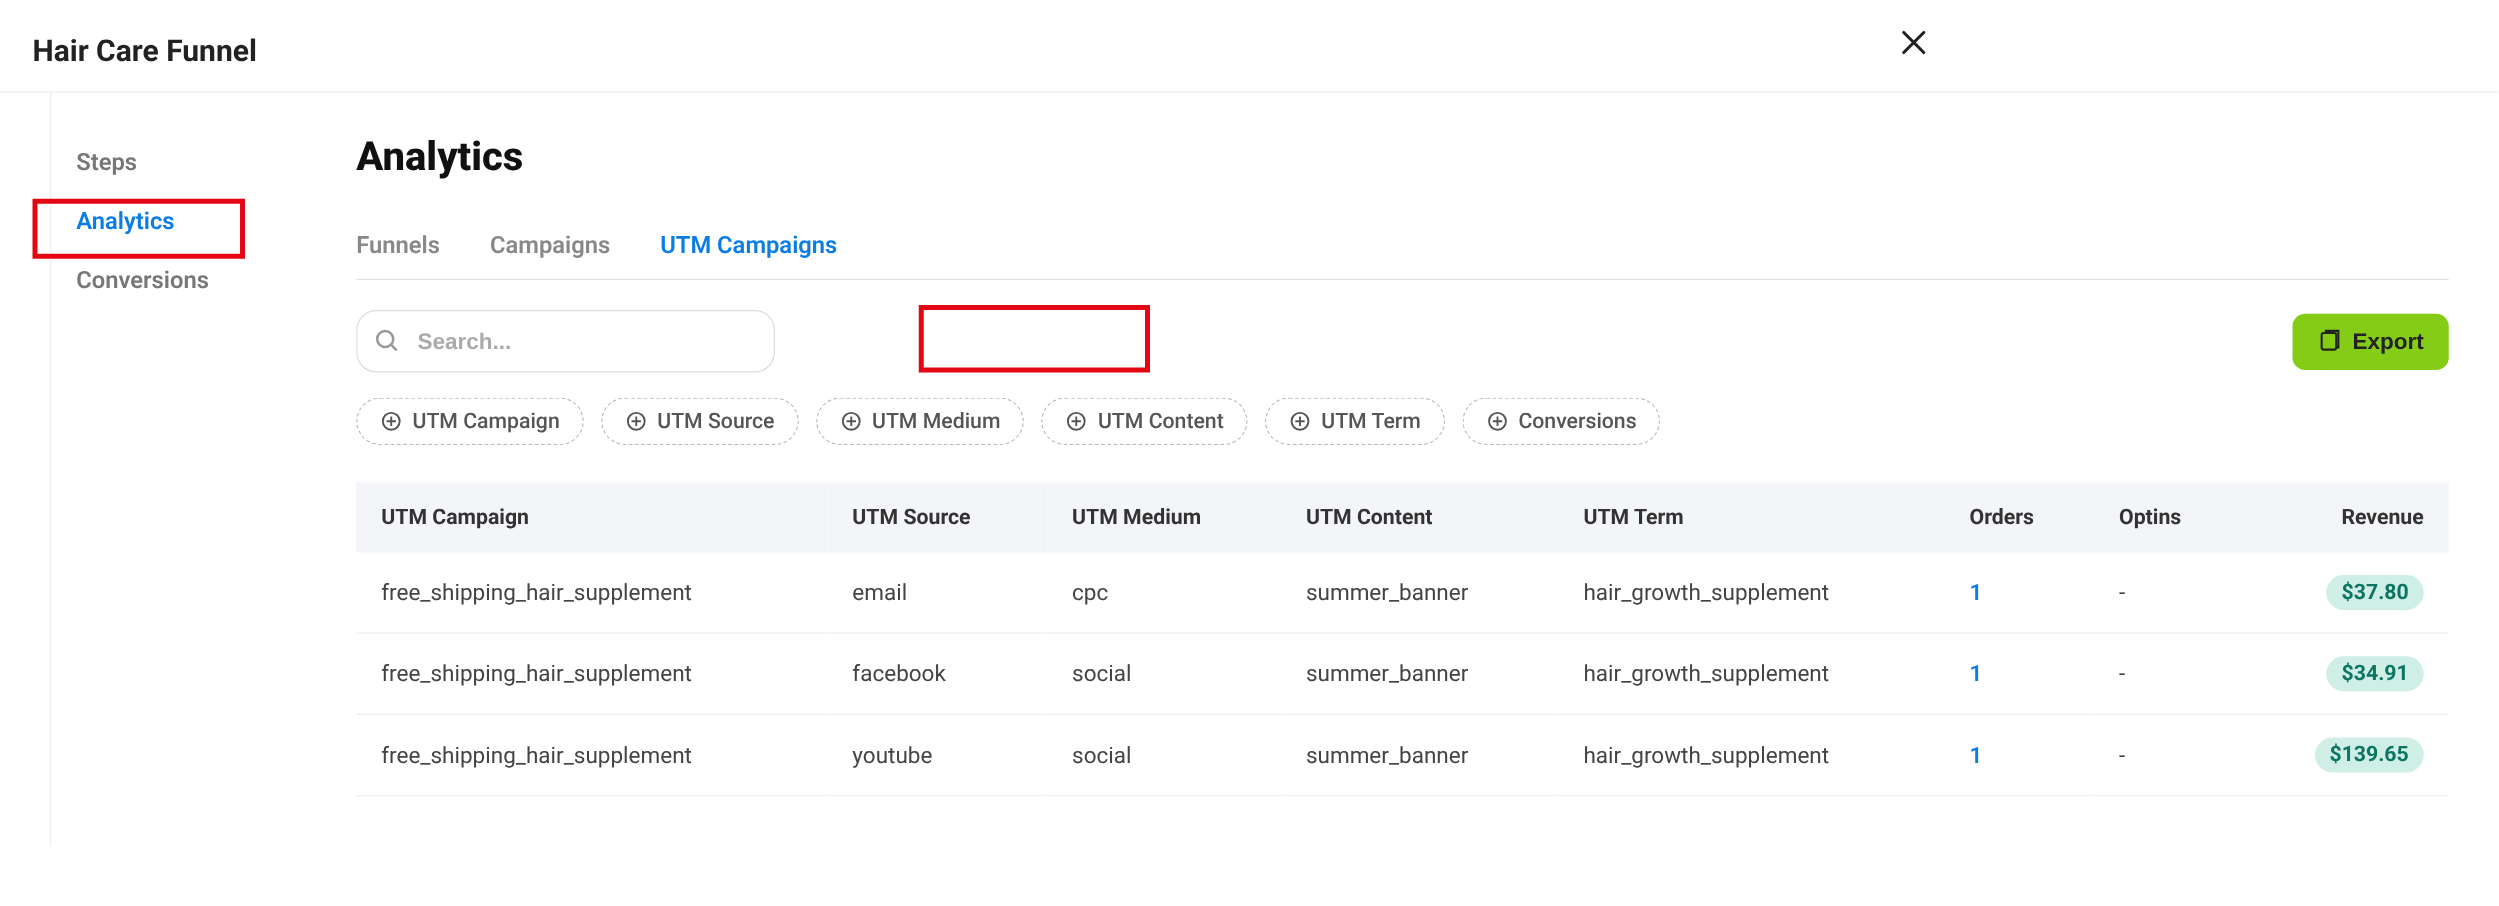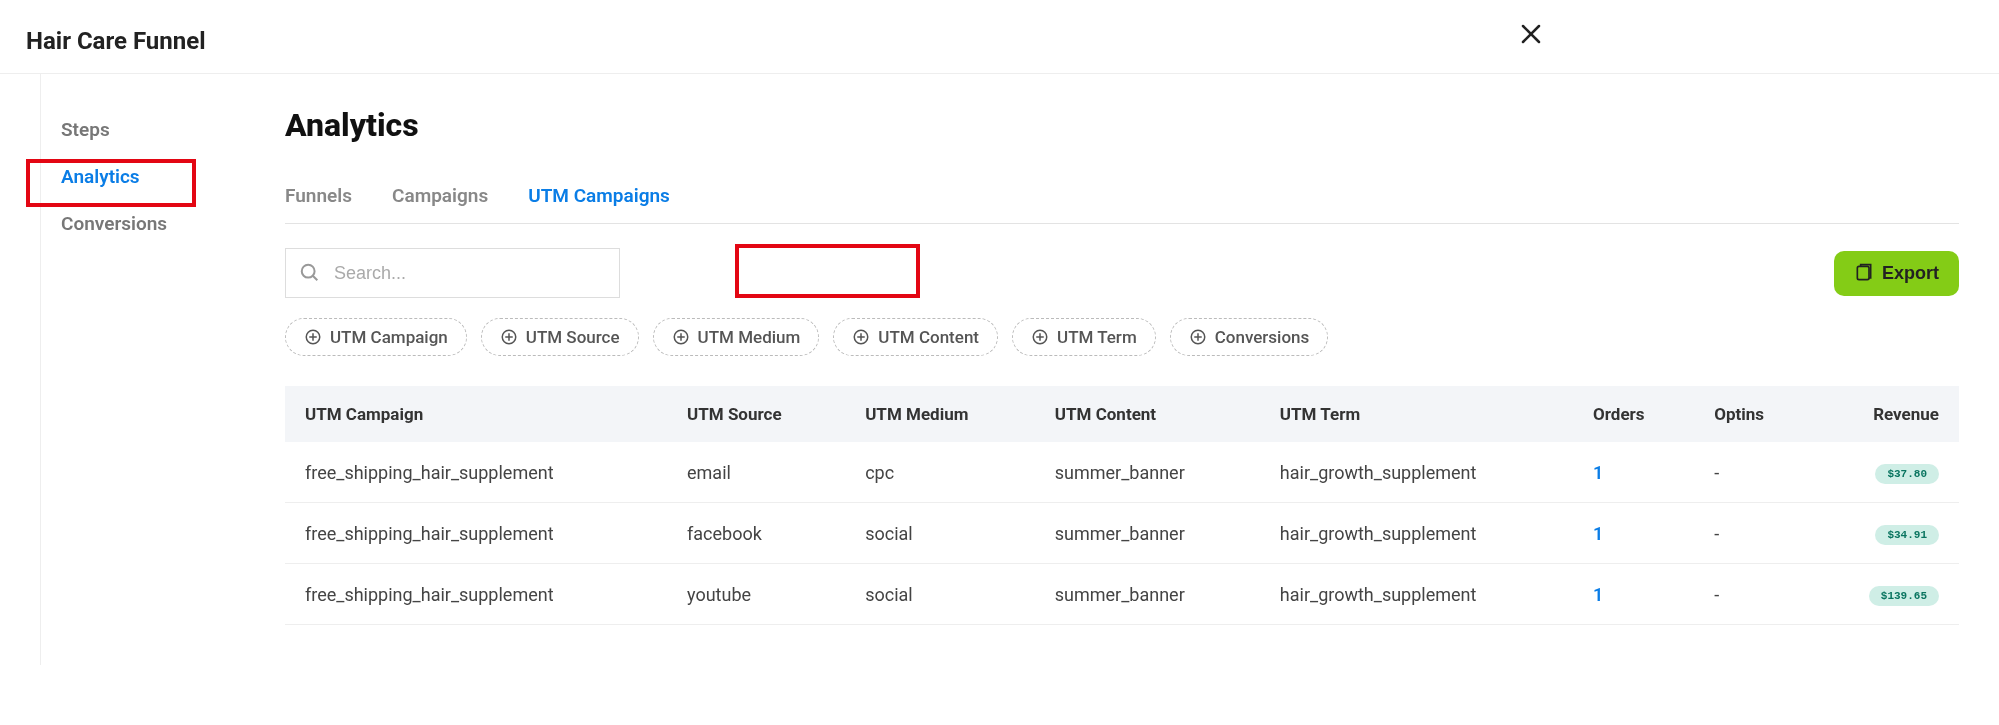--- a/index.html
+++ b/index.html
@@ -104,24 +104,25 @@
 }
 .search-wrap {
   position: relative;
   width: 335px;
 }
 .search-wrap svg { position: absolute; left: 14px; top: 50%; transform: translateY(-50%); }
 .search-input {
   width: 100%;
   height: 50px;
   border: 1px solid #ddd;
-  border-radius: 0;
+  border-radius: 16px;
   padding: 0 16px 0 48px;
   font-size: 18px;
   color: #4c1d95;
+  font-weight: bold;
 }
 .search-input::placeholder { color: #aaa; }
 .export-btn {
   display: flex;
   align-items: center;
   gap: 8px;
   background: #84cc16;
   border: none;
   border-radius: 10px;
   padding: 12px 20px;
@@ -171,22 +172,21 @@
 }
 .table td.right { text-align: right; }
 .orders-link { color: #0a7de6; font-weight: 600; cursor: pointer; }
 .rev-pill {
   display: inline-block;
   background: #cfeee6;
   color: #0a7560;
   font-weight: 700;
   border-radius: 999px;
   padding: 4px 12px;
-  font-size: 11px;
-  font-family: Liberation Mono, monospace;
+  font-size: 17px;
 }
 </style>
 </head>
 <body>
 
 <div class="topbar">
   <div class="topbar-title">Hair Care Funnel</div>
   <div class="close-btn">
     <svg width="24" height="24" viewBox="0 0 24 24" fill="none" stroke="#222" stroke-width="2.5" stroke-linecap="round">
         <line x1="4" y1="4" x2="20" y2="20"></line>

